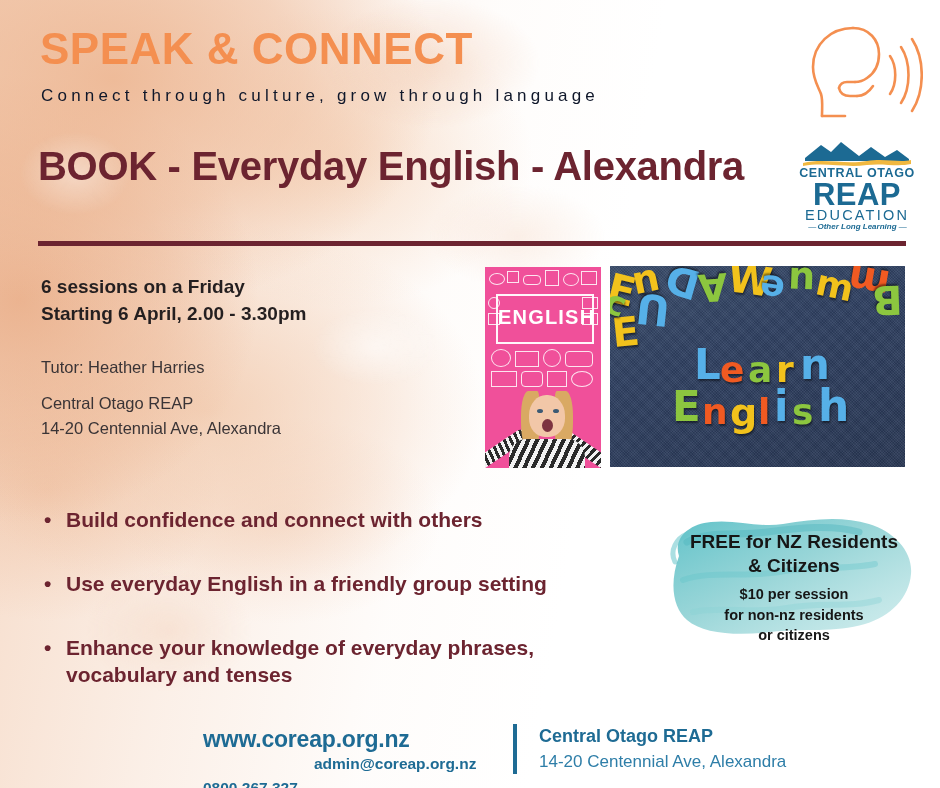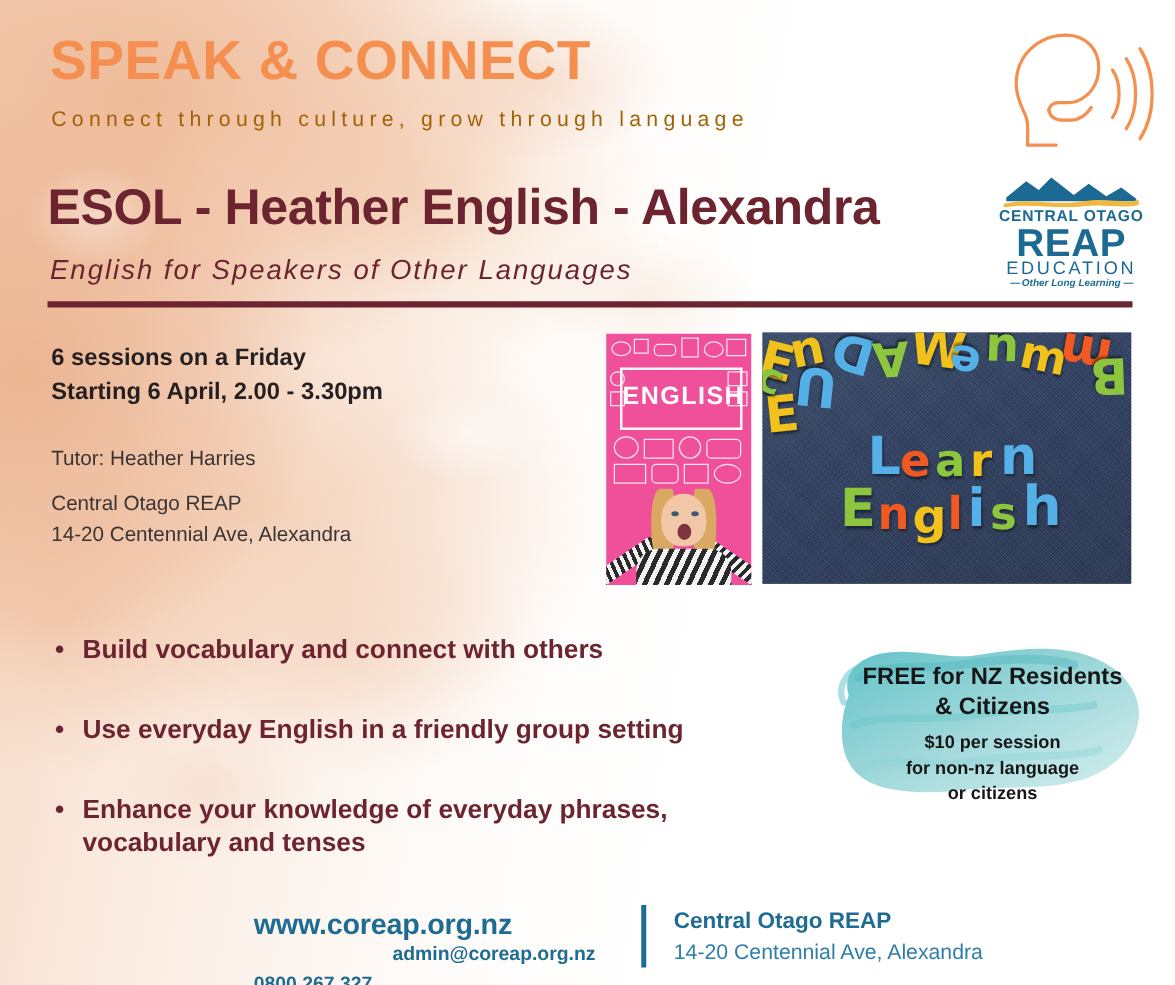--- a/index.html
+++ b/index.html
@@ -55,21 +55,21 @@
     color: #F48F50;
     line-height: 1;
     white-space: nowrap;
   }
   .hdr-tagline {
     position: absolute;
     left: 41px; top: 86px;
     font-size: 17px;
     font-weight: 400;
     letter-spacing: 4.2px;
-    color: #a16207;
+    color: #0f172a;
     white-space: nowrap;
   }
 
   .course-title {
     position: absolute;
     left: 38px; top: 146px;
     font-size: 40px;
     font-weight: 700;
     color: #6C2430;
     letter-spacing: -0.3px;
@@ -440,22 +440,21 @@
     <div class="reap-top">CENTRAL OTAGO</div>
     <div class="reap-main">REAP</div>
     <div class="reap-edu">EDUCATION</div>
     <div class="reap-tag">
       <span class="dash">—</span>
       <span>Other Long Learning</span>
       <span class="dash">—</span>
     </div>
   </div>
 
-  <div class="course-title">ESOL - Heather English - Alexandra</div>
-  <div class="course-sub">English for Speakers of Other Languages</div>
+  <div class="course-title">BOOK - Everyday English - Alexandra</div>
   <div class="rule"></div>
 
   <div class="sess-line sess-1">6 sessions on a Friday</div>
   <div class="sess-line sess-2">Starting 6 April, 2.00 - 3.30pm</div>
   <div class="tutor">Tutor: Heather Harries</div>
   <div class="venue-1">Central Otago REAP</div>
   <div class="venue-2">14-20 Centennial Ave, Alexandra</div>
 
   <div class="photo photo-english">
     <div class="eng-deco" style="left:4px;  top:6px;  width:14px; height:10px; border-radius:50%;"></div>
@@ -518,21 +517,21 @@
     <span class="letter" style="left:120px; top:128px; font-size:38px; color:#F2C21C;">g</span>
     <span class="letter" style="left:148px; top:128px; font-size:36px; color:#F05A22;">l</span>
     <span class="letter" style="left:164px; top:120px; font-size:42px; color:#56B0E8;">i</span>
     <span class="letter" style="left:182px; top:128px; font-size:36px; color:#8CC63F;">s</span>
     <span class="letter" style="left:208px; top:118px; font-size:44px; color:#56B0E8;">h</span>
 
   </div>
 
   <div class="bullet b1">
     <span class="dot">•</span>
-    <span class="txt">Build vocabulary and connect with others</span>
+    <span class="txt">Build confidence and connect with others</span>
   </div>
   <div class="bullet b2">
     <span class="dot">•</span>
     <span class="txt">Use everyday English in a friendly group setting</span>
   </div>
   <div class="bullet b3" style="width:600px;">
     <span class="dot">•</span>
     <span class="txt">Enhance your knowledge of everyday phrases, vocabulary and tenses</span>
   </div>
 
@@ -553,21 +552,21 @@
       <path d="M30 100 C58 94 90 102 124 96 C156 90 188 96 216 88" stroke="#8AD2D4" stroke-opacity="0.40" stroke-width="6" fill="none" stroke-linecap="round"></path>
       <path d="M12 50 C6 38 14 26 24 22" stroke="#66C4CA" stroke-opacity="0.55" stroke-width="5" fill="none" stroke-linecap="round"></path>
     </svg>
   </div>
   <div class="price-main">
     <span>FREE for NZ Residents</span><br>
     <span>&amp; Citizens</span>
   </div>
   <div class="price-sub">
     <span>$10 per session</span><br>
-    <span>for non-nz language</span><br>
+    <span>for non-nz residents</span><br>
     <span>or citizens</span>
   </div>
 
   <a class="web" href="#" style="text-decoration:none;">www.coreap.org.nz</a>
   <a class="phone" href="#" style="text-decoration:none;margin-top:24px;">0800 267 327</a>
   <a class="email" href="#" style="text-decoration:none;">admin@coreap.org.nz</a>
   <div class="vdivider"></div>
   <div class="org-name">Central Otago REAP</div>
   <div class="org-addr">14-20 Centennial Ave, Alexandra</div>
 

